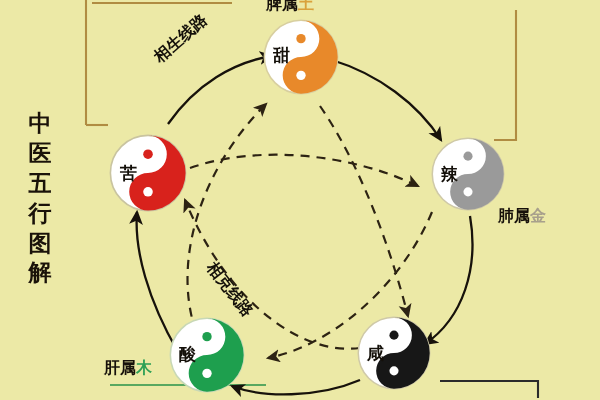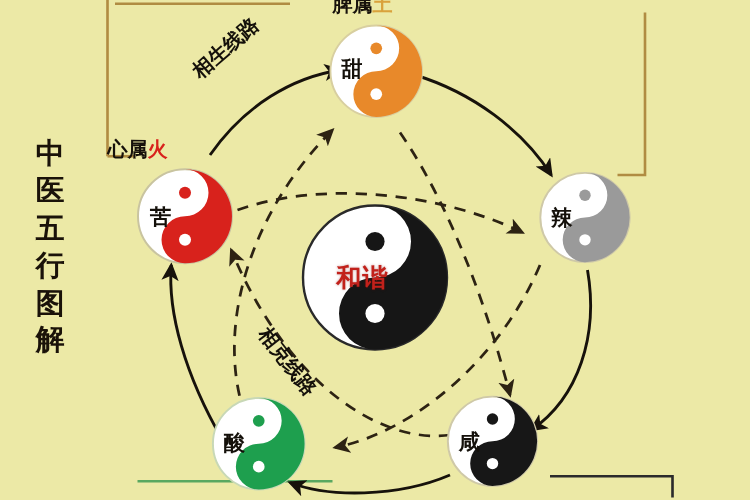--- a/index.html
+++ b/index.html
@@ -94,41 +94,29 @@
 
   <div class="vtitle">
     <span>中</span>
     <span>医</span>
     <span>五</span>
     <span>行</span>
     <span>图</span>
     <span>解</span>
   </div>
 
-  <div class="node center" style="left:240px;top:162px;width:120px;height:120px;">
-    <svg class="taiji" width="120" height="120" viewBox="0 0 100 100">
-      <circle cx="50" cy="50" r="48" fill="#ffffff" stroke="#2a2a2a" stroke-width="1.6"></circle>
-      <path d="M50,2 A48,48 0 0,1 50,98 A24,24 0 0,1 50,50 A24,24 0 0,0 50,2 Z" fill="#161616"></path>
-      <circle cx="50" cy="26" r="6.4" fill="#161616"></circle>
-      <circle cx="50" cy="74" r="6.4" fill="#ffffff"></circle>
-    </svg>
-    <div class="glyph" style="left:29px;top:47px;">和谐</div>
-  </div>
 
   <div class="node" style="left:108px;top:133px;width:80px;height:80px;">
     <svg class="taiji" width="80" height="80" viewBox="0 0 100 100">
       <circle cx="50" cy="50" r="47" fill="#ffffff" stroke="#c9c4a0" stroke-width="2"></circle>
       <path d="M50,3 A47,47 0 0,1 50,97 A23.5,23.5 0 0,1 50,50 A23.5,23.5 0 0,0 50,3 Z" fill="#d8221c"></path>
       <circle cx="50" cy="26.5" r="6" fill="#d8221c"></circle>
       <circle cx="50" cy="73.5" r="6" fill="#ffffff"></circle>
     </svg>
     <div class="glyph" style="left:12px;top:29px;">苦</div>
-  </div>
-  <div class="organ" style="left:86px;top:110px;">
-    <i>心属</i><i style="color:#d8221c">火</i>
   </div>
 
   <div class="node" style="left:262px;top:18px;width:78px;height:78px;">
     <svg class="taiji" width="78" height="78" viewBox="0 0 100 100">
       <circle cx="50" cy="50" r="47" fill="#ffffff" stroke="#d8cfa0" stroke-width="2"></circle>
       <path d="M50,3 A47,47 0 0,1 50,97 A23.5,23.5 0 0,1 50,50 A23.5,23.5 0 0,0 50,3 Z" fill="#e8892a"></path>
       <circle cx="50" cy="26.5" r="6" fill="#e8892a"></circle>
       <circle cx="50" cy="73.5" r="6" fill="#ffffff"></circle>
     </svg>
     <div class="glyph" style="left:11px;top:26px;">甜</div>
@@ -139,37 +127,43 @@
 
   <div class="node" style="left:430px;top:136px;width:76px;height:76px;">
     <svg class="taiji" width="76" height="76" viewBox="0 0 100 100">
       <circle cx="50" cy="50" r="47" fill="#ffffff" stroke="#cfc9a8" stroke-width="2"></circle>
       <path d="M50,3 A47,47 0 0,1 50,97 A23.5,23.5 0 0,1 50,50 A23.5,23.5 0 0,0 50,3 Z" fill="#9a9a9a"></path>
       <circle cx="50" cy="26.5" r="6" fill="#9a9a9a"></circle>
       <circle cx="50" cy="73.5" r="6" fill="#ffffff"></circle>
     </svg>
     <div class="glyph" style="left:11px;top:27px;">辣</div>
   </div>
+  <div class="organ" style="left:498px;top:206px;">
+    <i>肺属</i><i style="color:#a8a08c">金</i>
+  </div>
 
   <div class="node" style="left:356px;top:315px;width:76px;height:76px;">
     <svg class="taiji" width="76" height="76" viewBox="0 0 100 100">
       <circle cx="50" cy="50" r="47" fill="#ffffff" stroke="#cfc9a8" stroke-width="2"></circle>
       <path d="M50,3 A47,47 0 0,1 50,97 A23.5,23.5 0 0,1 50,50 A23.5,23.5 0 0,0 50,3 Z" fill="#171717"></path>
       <circle cx="50" cy="26.5" r="6" fill="#171717"></circle>
       <circle cx="50" cy="73.5" r="6" fill="#ffffff"></circle>
     </svg>
     <div class="glyph" style="left:11px;top:27px;">咸</div>
   </div>
 
   <div class="node" style="left:168px;top:316px;width:78px;height:78px;">
     <svg class="taiji" width="78" height="78" viewBox="0 0 100 100">
       <circle cx="50" cy="50" r="47" fill="#ffffff" stroke="#c8d8b6" stroke-width="2"></circle>
       <path d="M50,3 A47,47 0 0,1 50,97 A23.5,23.5 0 0,1 50,50 A23.5,23.5 0 0,0 50,3 Z" fill="#1e9f4e"></path>
       <circle cx="50" cy="26.5" r="6" fill="#1e9f4e"></circle>
       <circle cx="50" cy="73.5" r="6" fill="#ffffff"></circle>
     </svg>
     <div class="glyph" style="left:11px;top:27px;">酸</div>
   </div>
+  <div class="organ" style="left:104px;top:358px;">
+    <i>肝属</i><i style="color:#2da055">木</i>
+  </div>
 
   <div class="pathlabel" style="left:150px;top:52px;transform:rotate(-41deg);transform-origin:left top;">相生线路</div>
   <div class="pathlabel" style="left:218px;top:258px;transform:rotate(52deg);transform-origin:left top;">相克线路</div>
 
 </div>
 
 </body></html>

